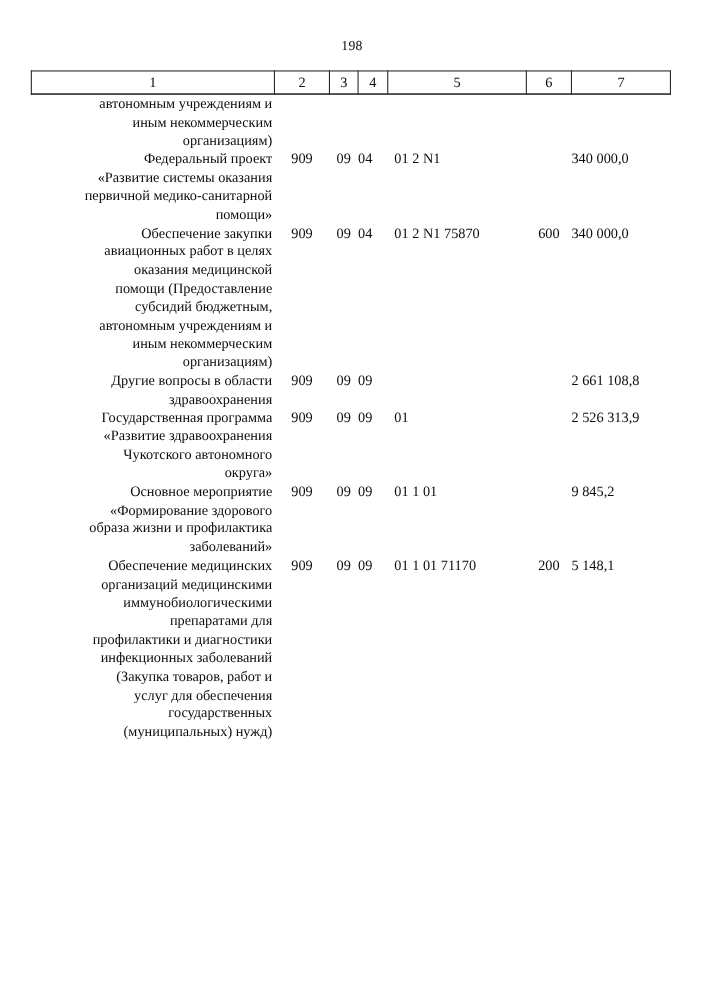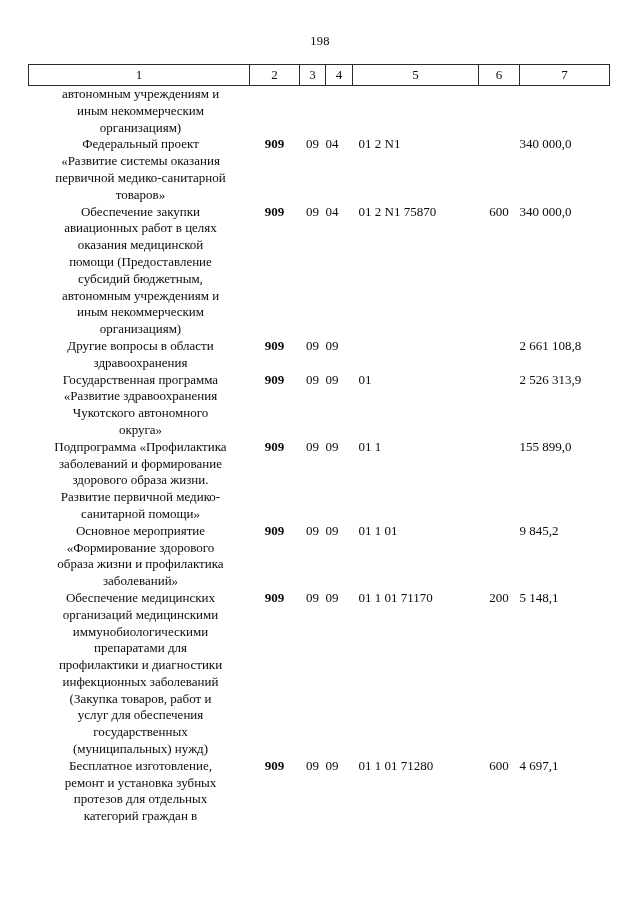--- a/index.html
+++ b/index.html
@@ -63,26 +63,25 @@
   tbody td {
     border: 0;
     padding: 0;
     vertical-align: top;
     font-size: 13px;
     line-height: 16.8px;
   }
   tbody tr td.col-name {
     padding-left: 5px;
     padding-right: 2px;
-    text-align: center;
+    text-align: right;
     word-spacing: 0px;
   }
   tbody tr td.col-chapter {
     text-align: center;
-    font-weight: bold;
   }
   tbody tr td.col-section {
     text-align: center;
   }
   tbody tr td.col-subsection {
     text-align: left;
   }
   tbody tr td.col-target {
     text-align: left;
     padding-left: 6px;
@@ -137,21 +136,21 @@
             <td class="col-section nowrapline"></td>
             <td class="col-subsection nowrapline"></td>
             <td class="col-target nowrapline"></td>
             <td class="col-kind nowrapline"></td>
             <td class="col-amount nowrapline"></td>
           </tr>
           <tr>
             <td class="col-name nowrapline">Федеральный проект
 «Развитие системы оказания
 первичной медико-санитарной
-товаров»</td>
+помощи»</td>
             <td class="col-chapter nowrapline">909</td>
             <td class="col-section nowrapline">09</td>
             <td class="col-subsection nowrapline">04</td>
             <td class="col-target nowrapline">01 2 N1</td>
             <td class="col-kind nowrapline"></td>
             <td class="col-amount nowrapline">340 000,0</td>
           </tr>
           <tr>
             <td class="col-name nowrapline">Обеспечение закупки
 авиационных работ в целях
@@ -182,33 +181,20 @@
             <td class="col-name nowrapline">Государственная программа
 «Развитие здравоохранения
 Чукотского автономного
 округа»</td>
             <td class="col-chapter nowrapline">909</td>
             <td class="col-section nowrapline">09</td>
             <td class="col-subsection nowrapline">09</td>
             <td class="col-target nowrapline">01</td>
             <td class="col-kind nowrapline"></td>
             <td class="col-amount nowrapline">2 526 313,9</td>
-          </tr>
-          <tr>
-            <td class="col-name nowrapline">Подпрограмма «Профилактика
-заболеваний и формирование
-здорового образа жизни.
-Развитие первичной медико-
-санитарной помощи»</td>
-            <td class="col-chapter nowrapline">909</td>
-            <td class="col-section nowrapline">09</td>
-            <td class="col-subsection nowrapline">09</td>
-            <td class="col-target nowrapline">01 1</td>
-            <td class="col-kind nowrapline"></td>
-            <td class="col-amount nowrapline">155 899,0</td>
           </tr>
           <tr>
             <td class="col-name nowrapline">Основное мероприятие
 «Формирование здорового
 образа жизни и профилактика
 заболеваний»</td>
             <td class="col-chapter nowrapline">909</td>
             <td class="col-section nowrapline">09</td>
             <td class="col-subsection nowrapline">09</td>
             <td class="col-target nowrapline">01 1 01</td>
@@ -226,29 +212,17 @@
 услуг для обеспечения
 государственных
 (муниципальных) нужд)</td>
             <td class="col-chapter nowrapline">909</td>
             <td class="col-section nowrapline">09</td>
             <td class="col-subsection nowrapline">09</td>
             <td class="col-target nowrapline">01 1 01 71170</td>
             <td class="col-kind nowrapline">200</td>
             <td class="col-amount nowrapline">5 148,1</td>
           </tr>
-          <tr>
-            <td class="col-name nowrapline">Бесплатное изготовление,
-ремонт и установка зубных
-протезов для отдельных
-категорий граждан в</td>
-            <td class="col-chapter nowrapline">909</td>
-            <td class="col-section nowrapline">09</td>
-            <td class="col-subsection nowrapline">09</td>
-            <td class="col-target nowrapline">01 1 01 71280</td>
-            <td class="col-kind nowrapline">600</td>
-            <td class="col-amount nowrapline">4 697,1</td>
-          </tr>
         </tbody>
     </table>
   </div>
 
 </div>
 
 </body></html>

